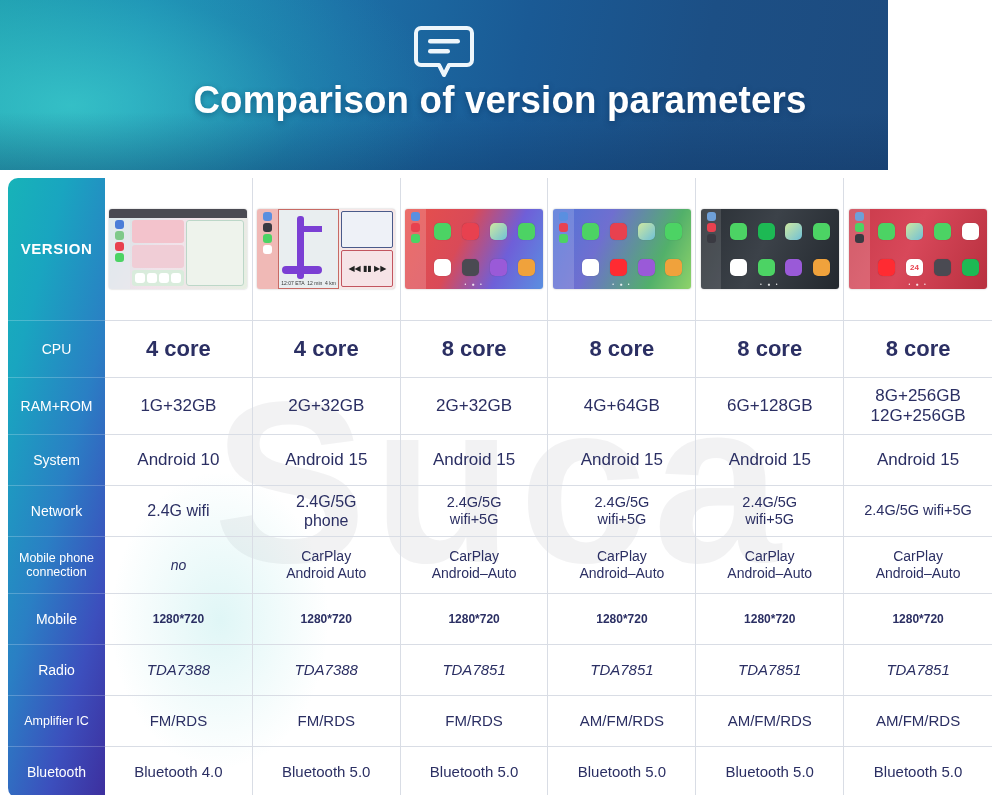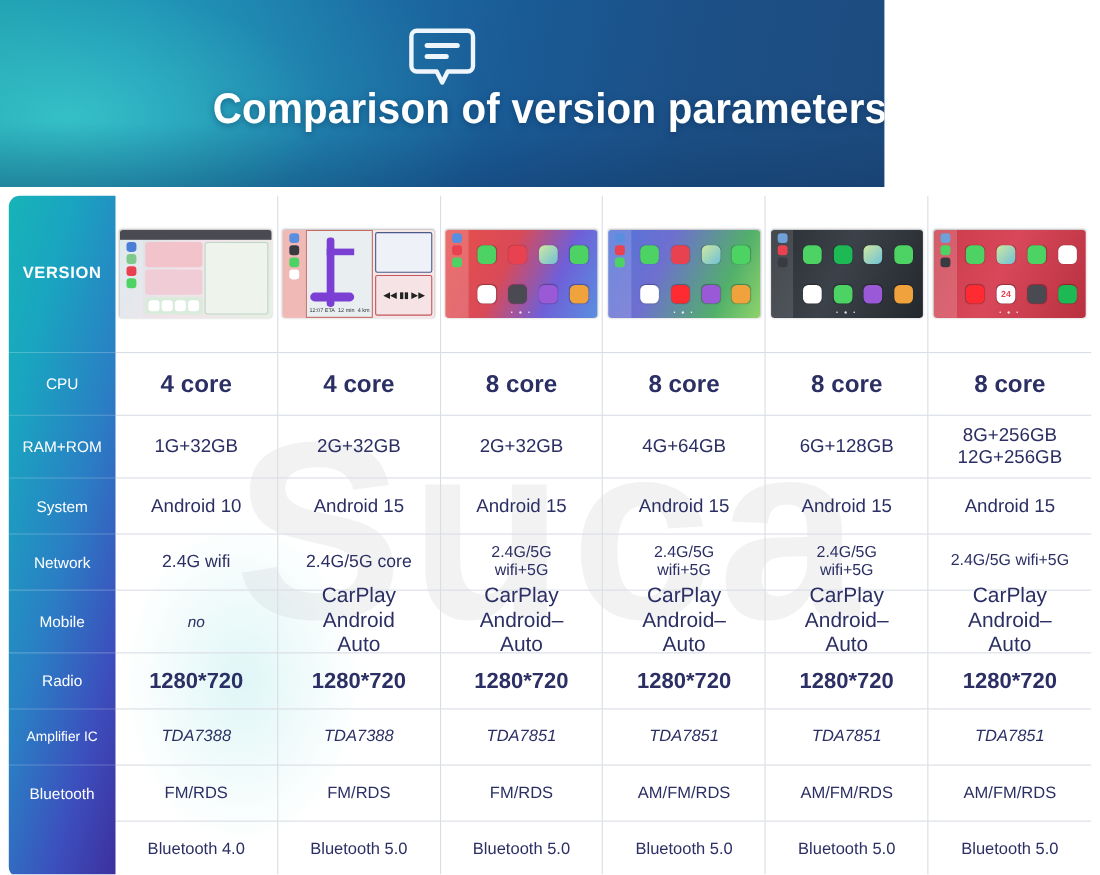--- a/index.html
+++ b/index.html
@@ -16,21 +16,21 @@
     position: relative;
     width: 1000px;
     height: 795px;
     overflow: hidden;
   }
 
   
   .banner {
     position: absolute;
     left: 0; top: 0;
-    width: 804px;
+    width: 888px;
     height: 170px;
     background:
       radial-gradient(ellipse 520px 260px at 8% 62%, rgba(60,205,205,0.75) 0%, rgba(40,170,190,0.25) 45%, rgba(30,120,170,0) 72%),
       linear-gradient(100deg, #1f9fae 0%, #1d8fb4 16%, #1c6fa6 38%, #1a5a95 58%, #1c4f85 78%, #1d4b7f 100%);
     overflow: hidden;
   }
   .banner:after {
     content: "";
     position: absolute;
     left: 0; bottom: 0; width: 100%; height: 34%;
@@ -149,23 +149,23 @@
     padding: 2px 20px;
     background: transparent;
     white-space: pre-line;
   }
   .cell.last { border-right: none; }
   .cell.cpu { font-size: 22px; font-weight: bold; }
   .cell.ram { font-size: 17px; }
   .cell.sys { font-size: 17px; }
   .cell.net { font-size: 16px; }
   .cell.net.narrow { font-size: 14.5px; }
-  .cell.mobile { font-size: 19px; }
+  .cell.mobile { font-size: 14px; }
   .cell.mobile.no { font-size: 14px; font-style: italic; }
-  .cell.screen { font-size: 20px; font-weight: bold; }
+  .cell.screen { font-size: 12px; font-weight: bold; }
   .cell.amp { font-size: 15px; font-style: italic; }
   .cell.radio { font-size: 15px; }
   .cell.bt { font-size: 15px; }
 
   .shot-cell {
     display: flex;
     align-items: center;
     justify-content: center;
     border-right: 1px solid #d9dde5;
     border-bottom: 1px solid #d9dde5;
@@ -293,20 +293,22 @@
     <div class="watermark-tint"></div>
 
     <div class="grid" style="grid-template-rows: 143px 57px 57px 51px 51px 57px 51px 51px 51px 51px;">
 
       <div class="side-col" style="--rows: 143px 57px 57px 51px 51px 57px 51px 51px 51px 51px;">
         <div class="side-cell version">VERSION</div>
         <div class="side-cell">CPU</div>
         <div class="side-cell">RAM+ROM</div>
         <div class="side-cell">System</div>
         <div class="side-cell">Network</div>
+        <div class="side-cell small" style="white-space:pre-line">Mobile phone
+connection</div>
         <div class="side-cell">Mobile</div>
         <div class="side-cell">Radio</div>
         <div class="side-cell small">Amplifier IC</div>
         <div class="side-cell">Bluetooth</div>
       </div>
 
       <div class="shot-cell">
         <div class="shot shot1">
           <div class="topbar"></div>
           <div class="rail">
@@ -447,21 +449,21 @@
 12G+256GB</div>
 
       <div class="cell sys">Android 10</div>
       <div class="cell sys">Android 15</div>
       <div class="cell sys">Android 15</div>
       <div class="cell sys">Android 15</div>
       <div class="cell sys">Android 15</div>
       <div class="cell sys last">Android 15</div>
 
       <div class="cell net">2.4G wifi</div>
-      <div class="cell net">2.4G/5G core</div>
+      <div class="cell net">2.4G/5G phone</div>
       <div class="cell net narrow">2.4G/5G wifi+5G</div>
       <div class="cell net narrow">2.4G/5G wifi+5G</div>
       <div class="cell net narrow">2.4G/5G wifi+5G</div>
       <div class="cell net narrow last">2.4G/5G wifi+5G</div>
 
       <div class="cell mobile no">no</div>
       <div class="cell mobile">CarPlay
 Android Auto</div>
       <div class="cell mobile">CarPlay
 Android–Auto</div>

